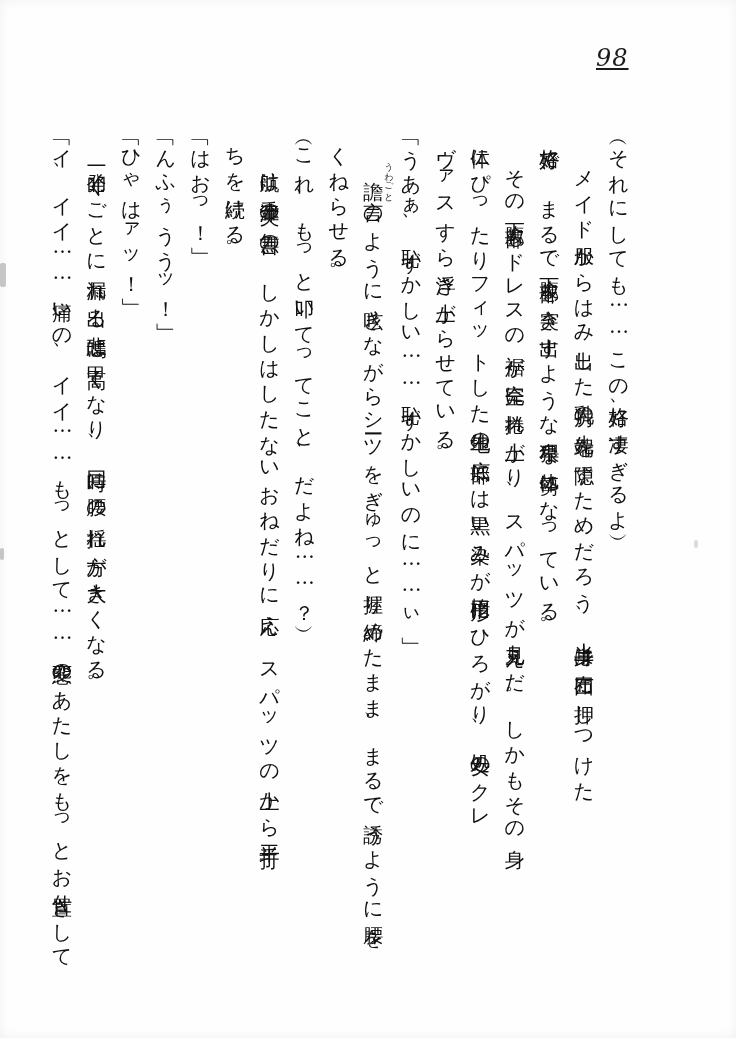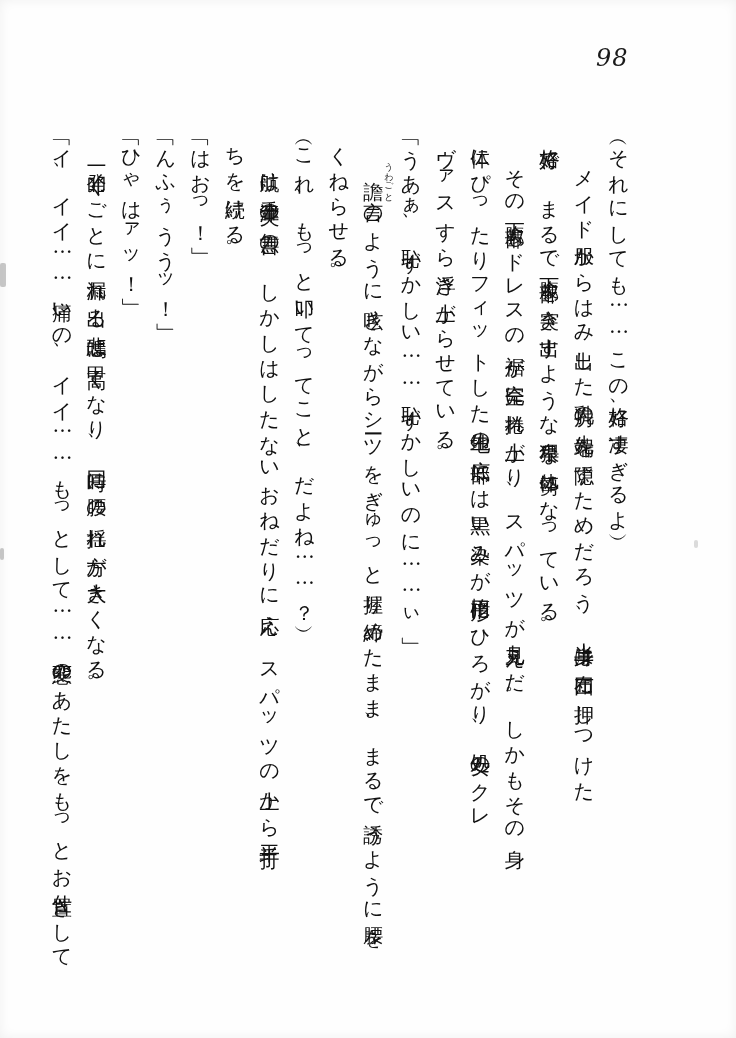--- a/index.html
+++ b/index.html
@@ -17,20 +17,21 @@
     font-family: "DejaVu Serif", "Liberation Serif", serif;
   }
   .page-number {
     position: absolute;
     top: 44px;
     left: 596px;
     font-size: 24px;
     font-style: italic;
     color: #1a1a1a;
     letter-spacing: 1px;
+    text-decoration: underline;
   }
   .text-area {
     position: absolute;
     top: 133px;
     left: 46px;
     width: 590px;
     height: 858px;
     writing-mode: vertical-rl;
     -webkit-writing-mode: vertical-rl;
     text-orientation: upright;

